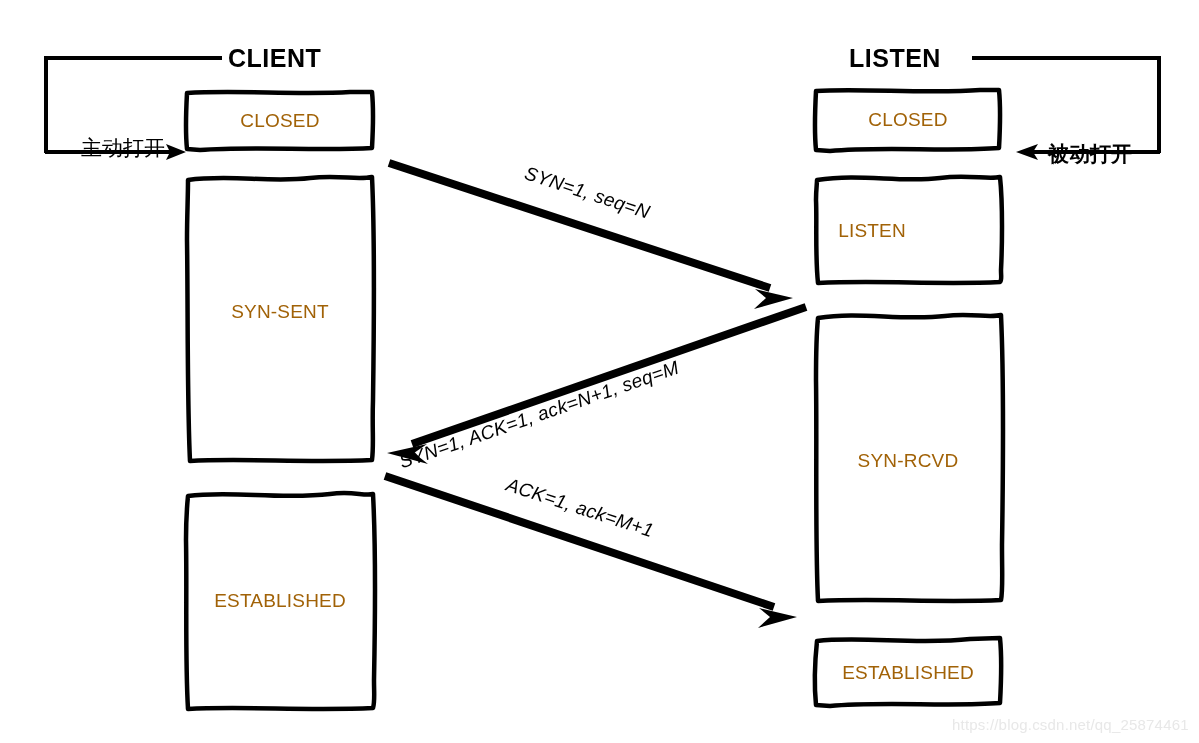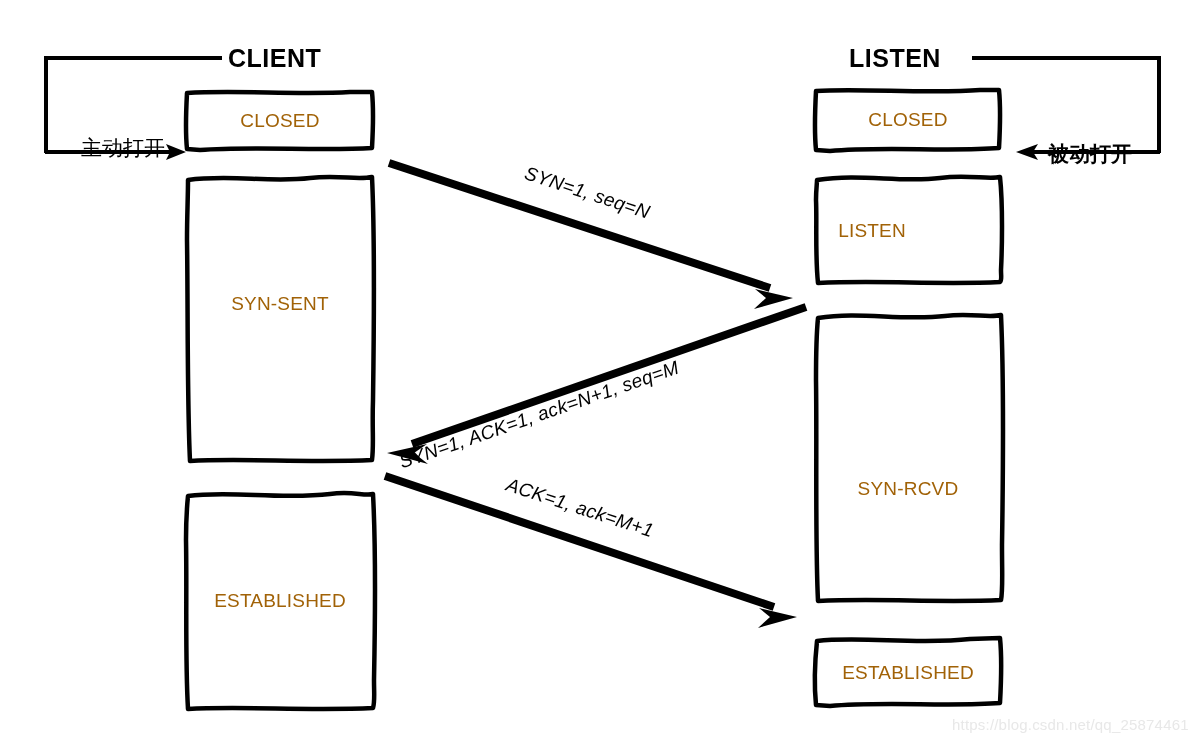--- a/index.html
+++ b/index.html
@@ -164,26 +164,26 @@
     <polygon points="797,617 759,608 770,617 758,628" fill="#000"></polygon>
   </svg>
 
   <div class="side-title" id="client-title">CLIENT</div>
   <div class="side-title" id="server-title">LISTEN</div>
 
   <div class="open-label" style="left:123px; top:132px;">主动打开</div>
   <div class="open-label" style="left:1090px; top:138px;font-weight:bold;">被动打开</div>
 
   <div class="state-label" style="left:280px; top:121px;">CLOSED</div>
-  <div class="state-label" style="left:280px; top:304px;">SYN-SENT</div>
+  <div class="state-label" style="left:280px; top:312px;">SYN-SENT</div>
   <div class="state-label" style="left:280px; top:601px;">ESTABLISHED</div>
 
   <div class="state-label" style="left:908px; top:120px;">CLOSED</div>
   <div class="state-label" style="left:872px; top:231px;">LISTEN</div>
-  <div class="state-label" style="left:908px; top:461px;margin-top:28px;">SYN-RCVD</div>
+  <div class="state-label" style="left:908px; top:461px;">SYN-RCVD</div>
   <div class="state-label" style="left:908px; top:673px;">ESTABLISHED</div>
 
   <div class="msg-label" style="left:522px; top:182px; transform: rotate(18deg);">SYN=1,   seq=N</div>
 
   <div class="msg-label" style="left:392px; top:404px; transform: rotate(-19deg);">SYN=1,   ACK=1,   ack=N+1,   seq=M</div>
 
   <div class="msg-label" style="left:503px; top:497px; transform: rotate(18deg);">ACK=1,   ack=M+1</div>
 
   <div id="watermark">https://blog.csdn.net/qq_25874461</div>
 

